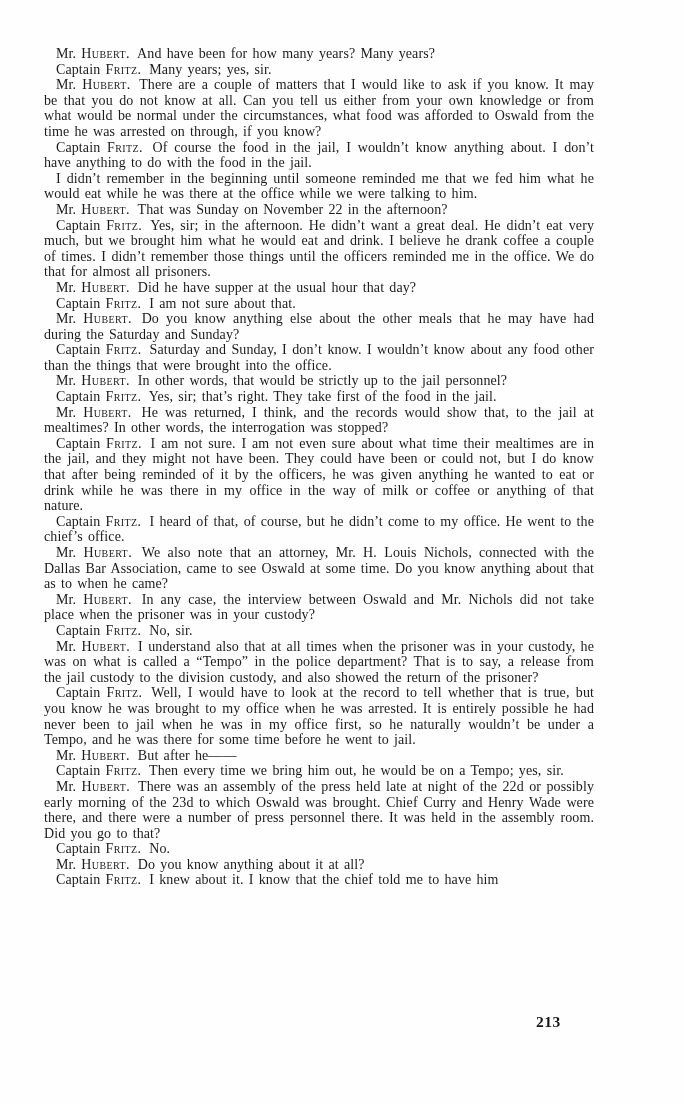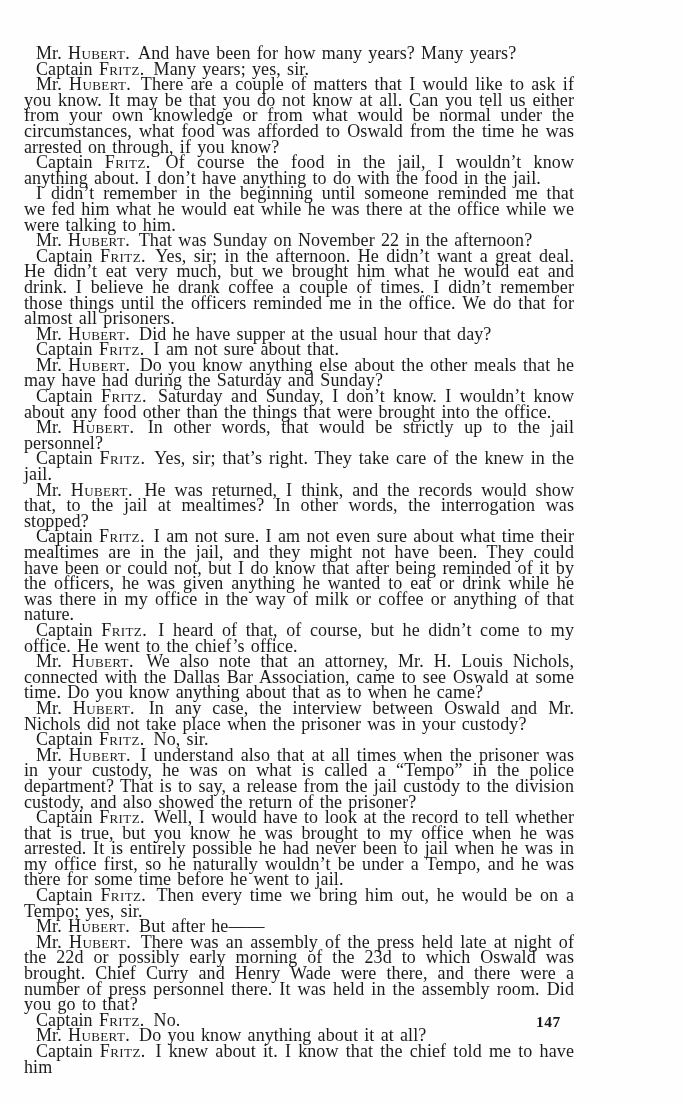--- a/index.html
+++ b/index.html
@@ -12,24 +12,24 @@
     font-family: "Liberation Serif", "DejaVu Serif", serif;
     color: #1b1b1b;
   }
   .page {
     position: absolute;
     inset: 0;
     background: #fefefe;
   }
   .text-block {
     position: absolute;
-    left: 24px;
+    left: 44px;
     top: 46px;
     width: 550px;
-    font-size: 18px;
+    font-size: 14px;
     line-height: 15.6px;
     text-align: justify;
     word-spacing: 1.6px;
     letter-spacing: 0.1px;
   }
   .para {
     margin: 0;
     text-indent: 12px;
   }
   .speaker { margin-right: 3px; }
@@ -71,44 +71,44 @@
   <p class="para"><span class="speaker"><span>Mr. </span><span class="sc">Hubert</span><span>.</span></span><span> Did he have supper at the usual hour that day?</span></p>
 
   <p class="para"><span class="speaker"><span>Captain </span><span class="sc">Fritz</span><span>.</span></span><span> I am not sure about that.</span></p>
 
   <p class="para"><span class="speaker"><span>Mr. </span><span class="sc">Hubert</span><span>.</span></span><span> Do you know anything else about the other meals that he may have had during the Saturday and Sunday?</span></p>
 
   <p class="para"><span class="speaker"><span>Captain </span><span class="sc">Fritz</span><span>.</span></span><span> Saturday and Sunday, I don’t know.  I wouldn’t know about any food other than the things that were brought into the office.</span></p>
 
   <p class="para"><span class="speaker"><span>Mr. </span><span class="sc">Hubert</span><span>.</span></span><span> In other words, that would be strictly up to the jail personnel?</span></p>
 
-  <p class="para"><span class="speaker"><span>Captain </span><span class="sc">Fritz</span><span>.</span></span><span> Yes, sir; that’s right.  They take care of the knew in the jail.</span></p>
+  <p class="para"><span class="speaker"><span>Captain </span><span class="sc">Fritz</span><span>.</span></span><span> Yes, sir; that’s right.  They take first of the food in the jail.</span></p>
 
   <p class="para"><span class="speaker"><span>Mr. </span><span class="sc">Hubert</span><span>.</span></span><span> He was returned, I think, and the records would show that, to the jail at mealtimes?  In other words, the interrogation was stopped?</span></p>
 
   <p class="para"><span class="speaker"><span>Captain </span><span class="sc">Fritz</span><span>.</span></span><span> I am not sure.  I am not even sure about what time their mealtimes are in the jail, and they might not have been.  They could have been or could not, but I do know that after being reminded of it by the officers, he was given anything he wanted to eat or drink while he was there in my office in the way of milk or coffee or anything of that nature.</span></p>
 
   <p class="para"><span class="speaker"><span>Captain </span><span class="sc">Fritz</span><span>.</span></span><span> I heard of that, of course, but he didn’t come to my office.  He went to the chief’s office.</span></p>
 
   <p class="para"><span class="speaker"><span>Mr. </span><span class="sc">Hubert</span><span>.</span></span><span> We also note that an attorney, Mr. H. Louis Nichols, connected with the Dallas Bar Association, came to see Oswald at some time.  Do you know anything about that as to when he came?</span></p>
 
   <p class="para"><span class="speaker"><span>Mr. </span><span class="sc">Hubert</span><span>.</span></span><span> In any case, the interview between Oswald and Mr. Nichols did not take place when the prisoner was in your custody?</span></p>
 
   <p class="para"><span class="speaker"><span>Captain </span><span class="sc">Fritz</span><span>.</span></span><span> No, sir.</span></p>
 
   <p class="para"><span class="speaker"><span>Mr. </span><span class="sc">Hubert</span><span>.</span></span><span> I understand also that at all times when the prisoner was in your custody, he was on what is called a “Tempo” in the police department?  That is to say, a release from the jail custody to the division custody, and also showed the return of the prisoner?</span></p>
 
   <p class="para"><span class="speaker"><span>Captain </span><span class="sc">Fritz</span><span>.</span></span><span> Well, I would have to look at the record to tell whether that is true, but you know he was brought to my office when he was arrested.  It is entirely possible he had never been to jail when he was in my office first, so he naturally wouldn’t be under a Tempo, and he was there for some time before he went to jail.</span></p>
 
+  <p class="para"><span class="speaker"><span>Mr. </span><span class="sc">Hubert</span><span>.</span></span><span> But after he——</span></p>
+
   <p class="para"><span class="speaker"><span>Captain </span><span class="sc">Fritz</span><span>.</span></span><span> Then every time we bring him out, he would be on a Tempo; yes, sir.</span></p>
-
-  <p class="para"><span class="speaker"><span>Mr. </span><span class="sc">Hubert</span><span>.</span></span><span> But after he——</span></p>
 
   <p class="para"><span class="speaker"><span>Mr. </span><span class="sc">Hubert</span><span>.</span></span><span> There was an assembly of the press held late at night of the 22d or possibly early morning of the 23d to which Oswald was brought.  Chief Curry and Henry Wade were there, and there were a number of press personnel there.  It was held in the assembly room.  Did you go to that?</span></p>
 
   <p class="para"><span class="speaker"><span>Captain </span><span class="sc">Fritz</span><span>.</span></span><span> No.</span></p>
 
   <p class="para"><span class="speaker"><span>Mr. </span><span class="sc">Hubert</span><span>.</span></span><span> Do you know anything about it at all?</span></p>
 
   <p class="para"><span class="speaker"><span>Captain </span><span class="sc">Fritz</span><span>.</span></span><span> I knew about it.  I know that the chief told me to have him</span></p>
 </main>
-  <div class="page-number">147</div>
+  <div class="page-number">213</div>
 </div>
 
 </body></html>

